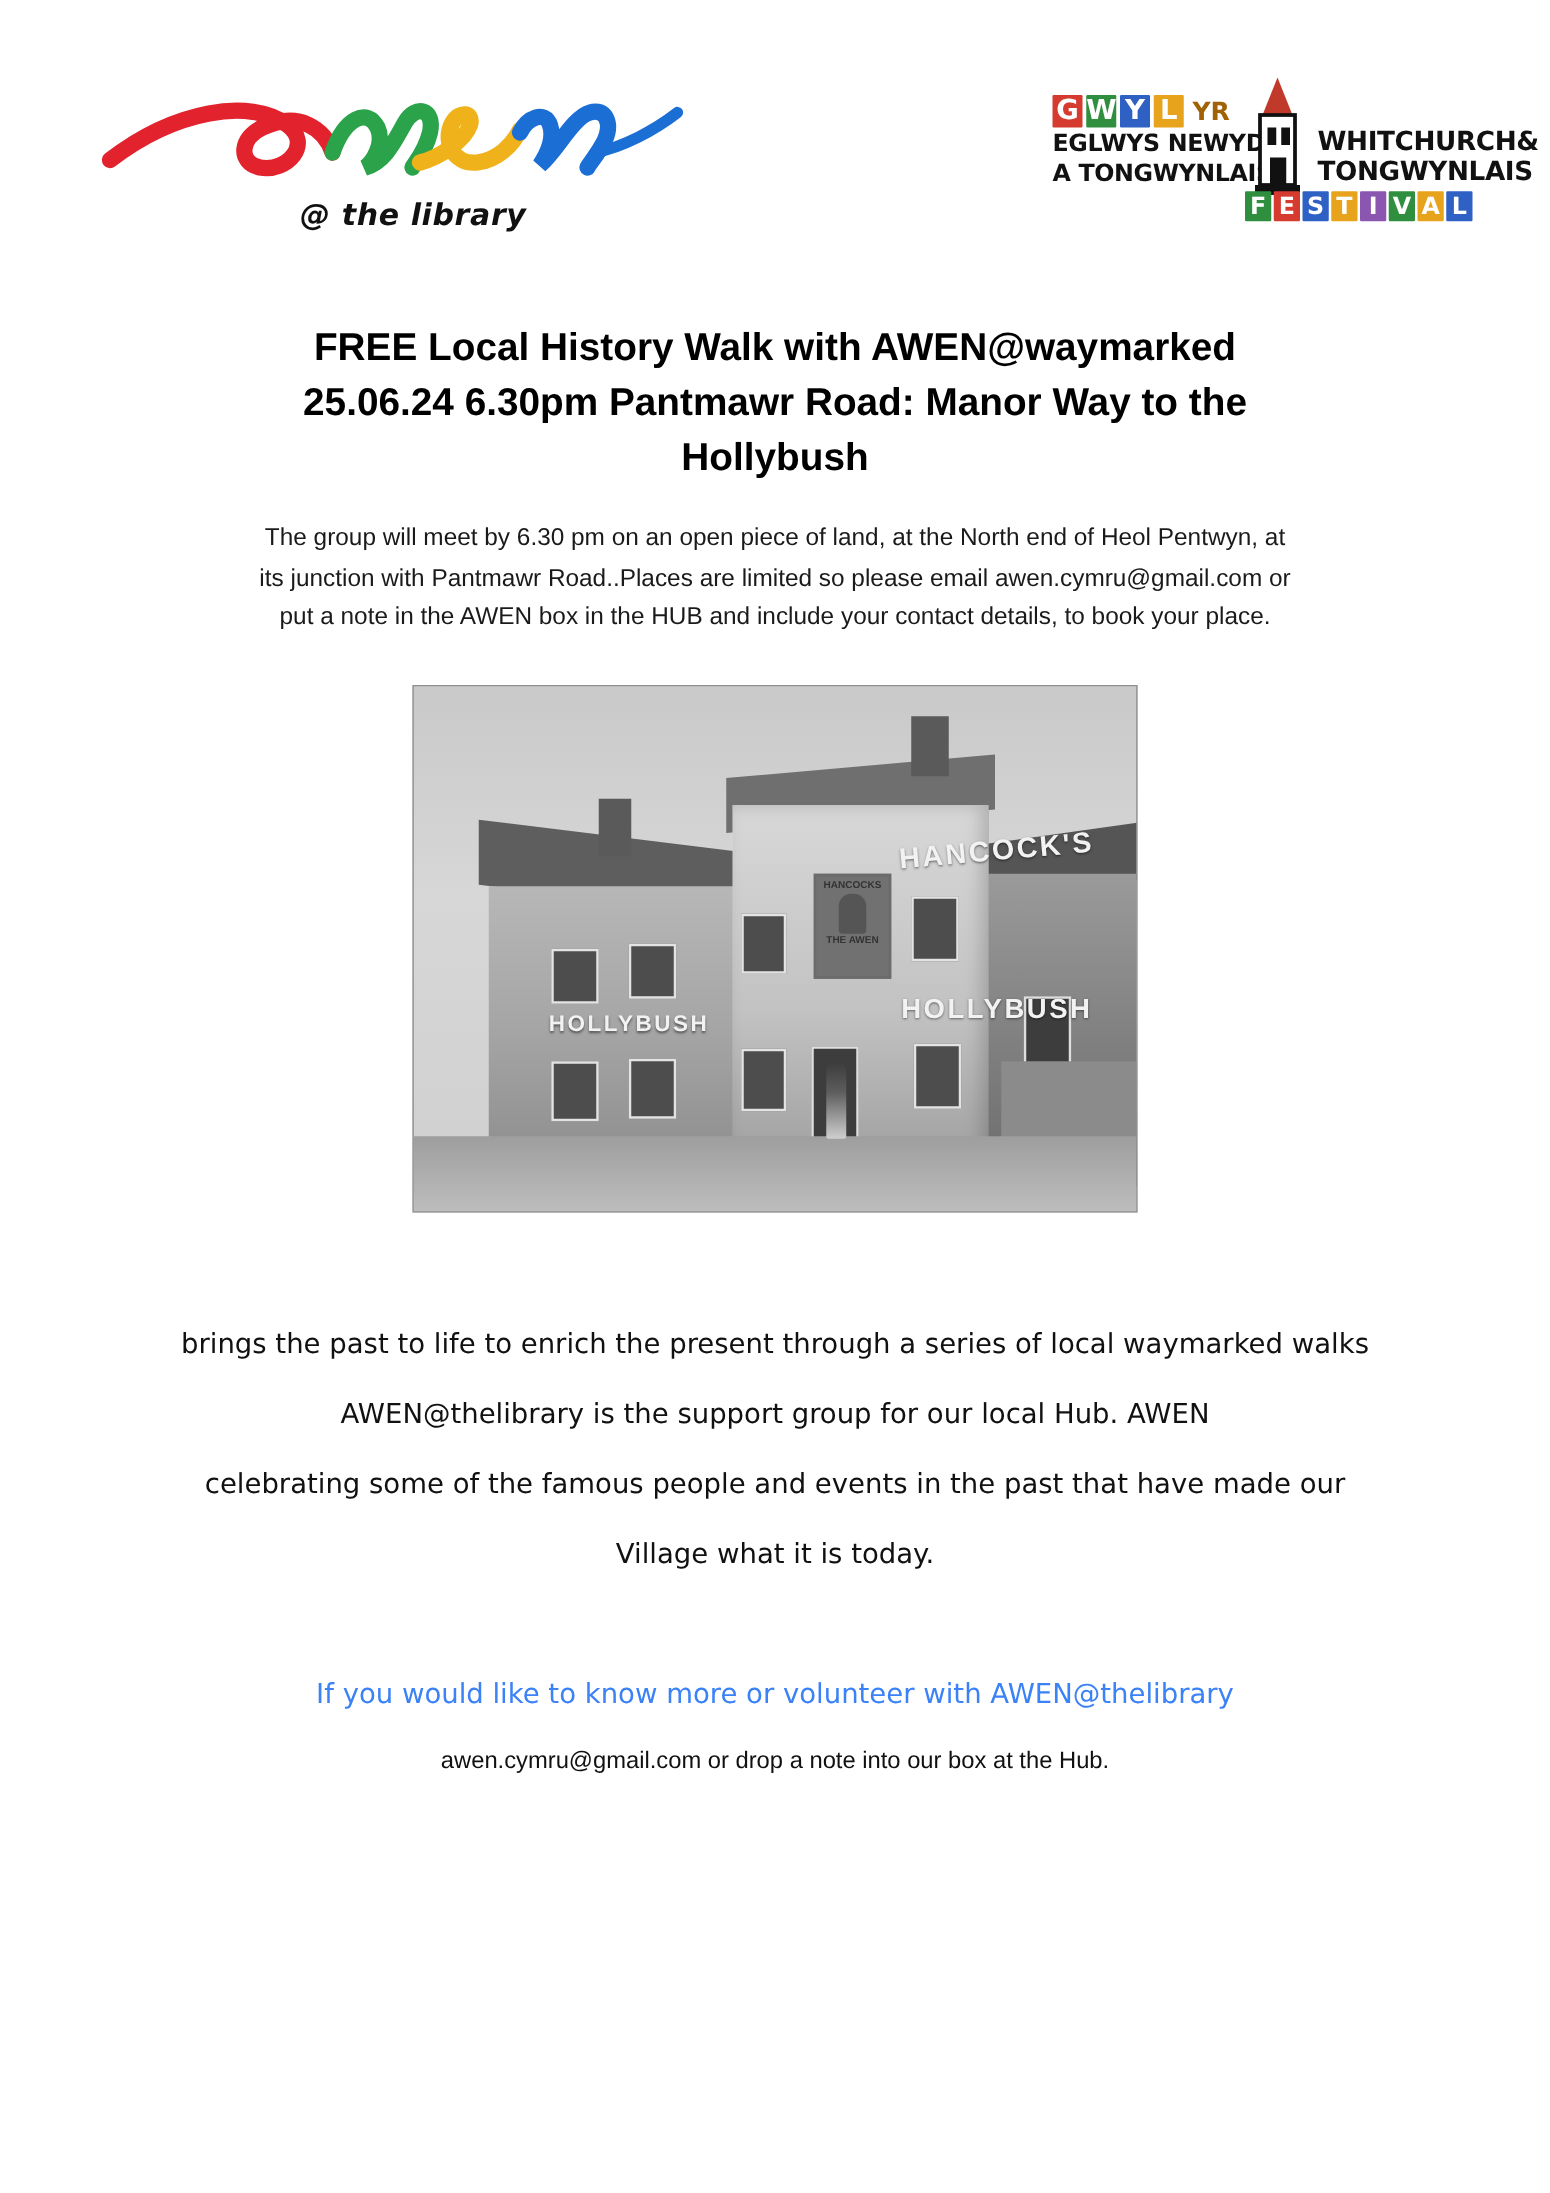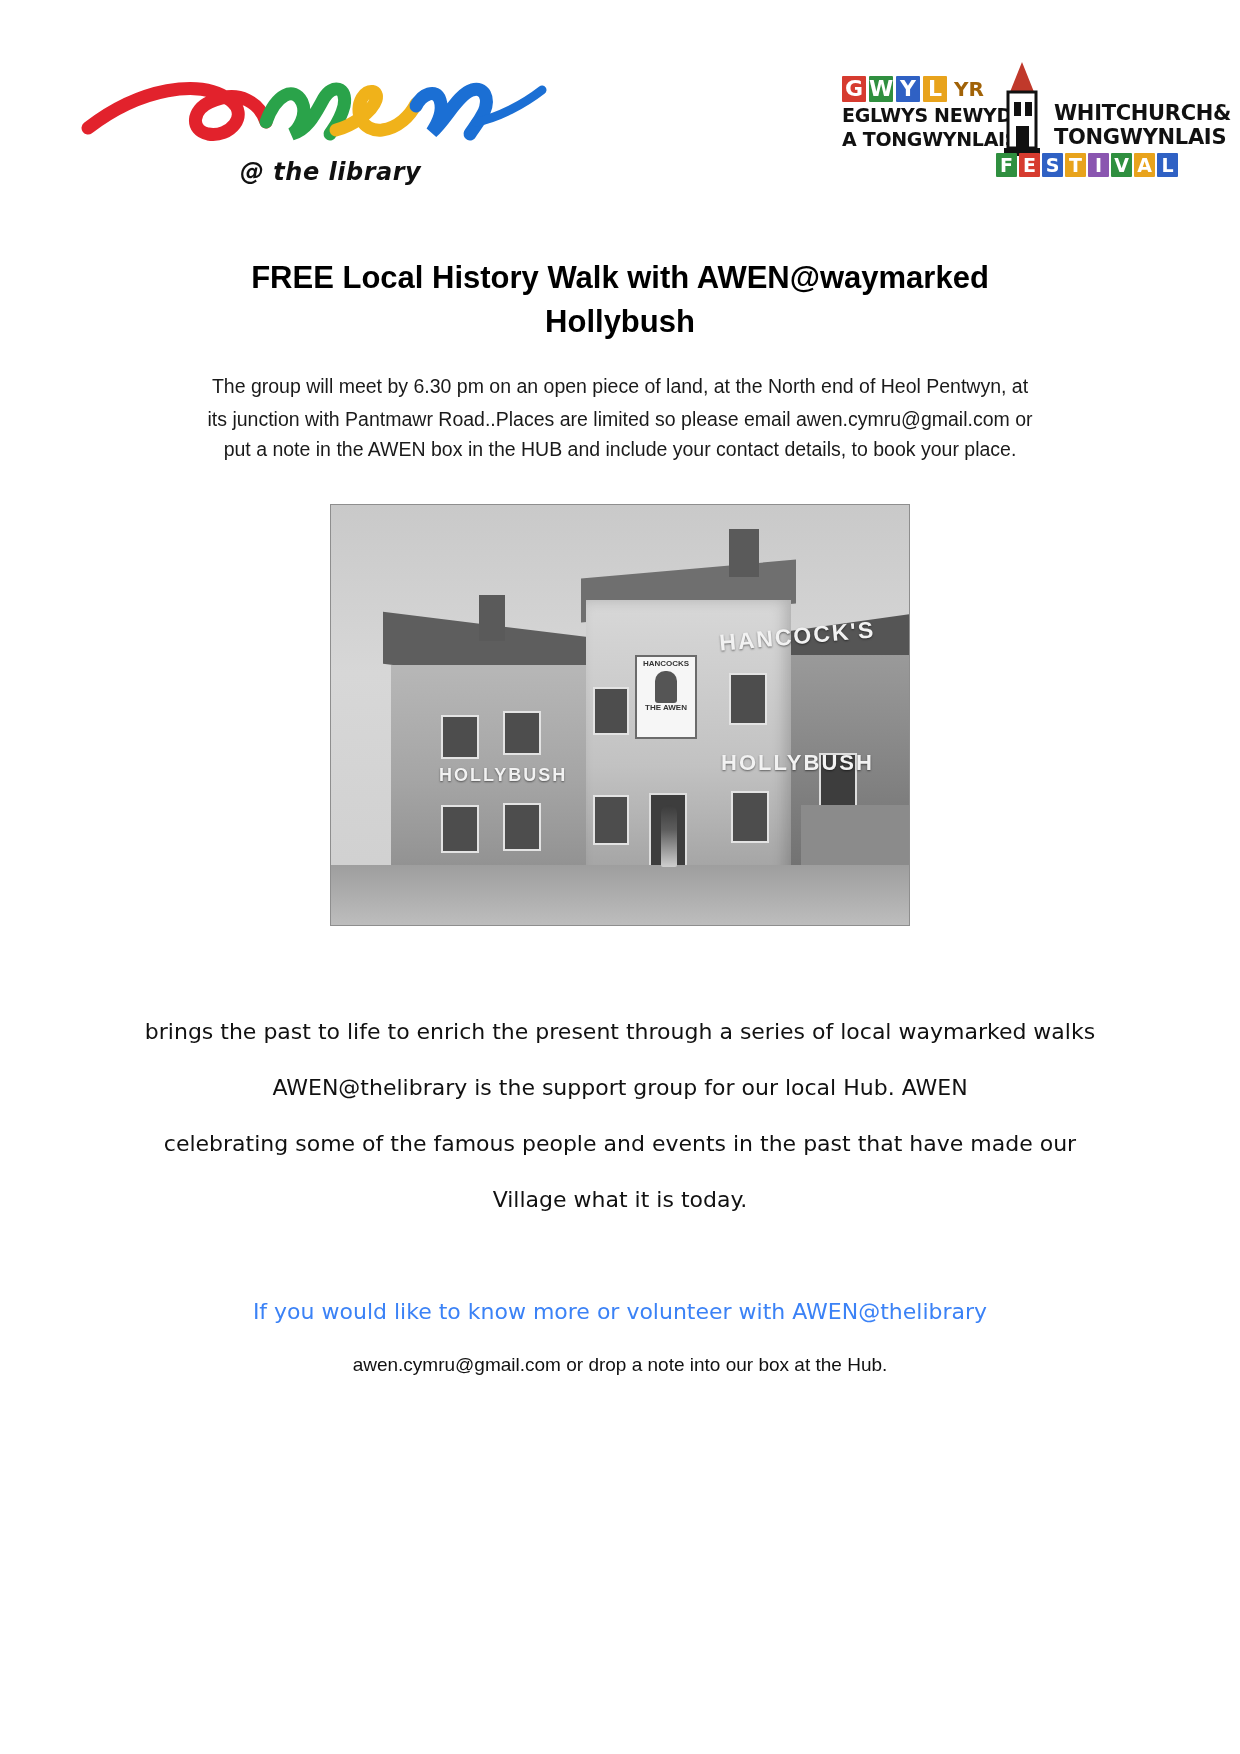--- a/index.html
+++ b/index.html
@@ -250,23 +250,23 @@
   .ph-sign {
     position: absolute;
     color: #f2f2ee;
     font-family: "Liberation Sans", sans-serif;
     font-weight: bold;
     letter-spacing: 2px;
     text-shadow: 0 1px 2px rgba(0,0,0,.5);
   }
   .ph-poster {
     position: absolute;
-    left: 304px; top: 150px;
+    left: 320px; top: 150px;
     width: 58px; height: 80px;
-    background: #fef9c3;
+    background: #ec4899;
     border: 2px solid #6b6b67;
   }
   .ph-poster .pp-top {
     font-size: 8px; text-align: center; font-weight: bold; color:#333; margin-top:2px;
   }
   .ph-poster .pp-fig {
     width: 22px; height: 32px; margin: 3px auto 0;
     background: #555; border-radius: 10px 10px 3px 3px;
   }
   .ph-poster .pp-bot {
@@ -364,20 +364,21 @@
           <span class="blk c1">V</span>
           <span class="blk c4">A</span>
           <span class="blk c3">L</span>
         </div>
       </div>
     </div>
   </div>
 
   <div class="title">
     <div>FREE Local History Walk with AWEN@waymarked</div>
+    <div>25.06.24  6.30pm  Pantmawr Road: Manor Way to the</div>
     <div>Hollybush</div>
   </div>
 
   <div class="intro">
     <p>The group will meet by 6.30 pm on an open piece of land, at the North end of Heol Pentwyn, at</p>
     <p class="tight">its junction with Pantmawr Road..Places are limited so please email awen.cymru@gmail.com or</p>
     <p class="tight">put a note in the AWEN box in the HUB and include your contact details,  to book your place.</p>
   </div>
 
   <div class="photo-wrap">

